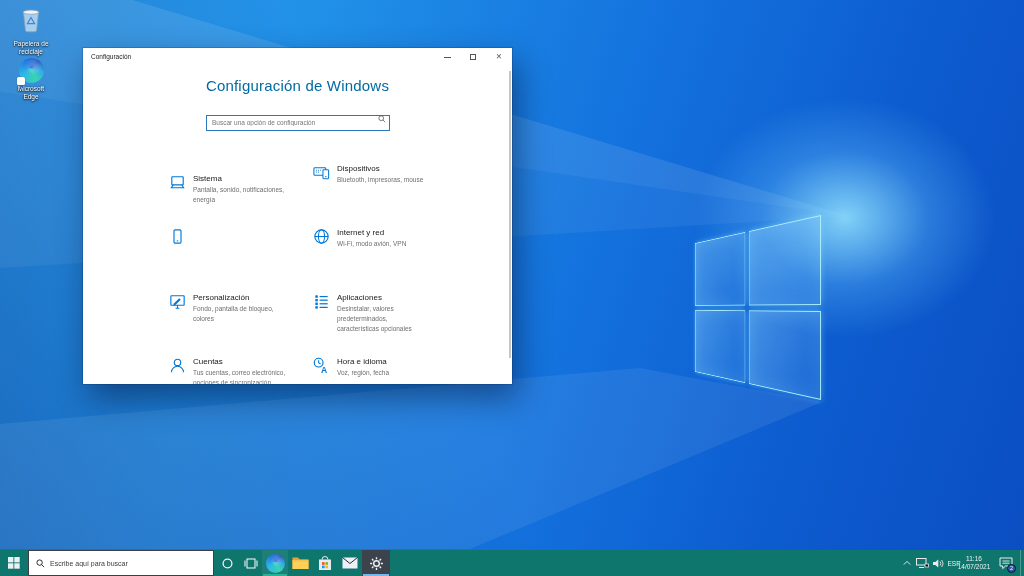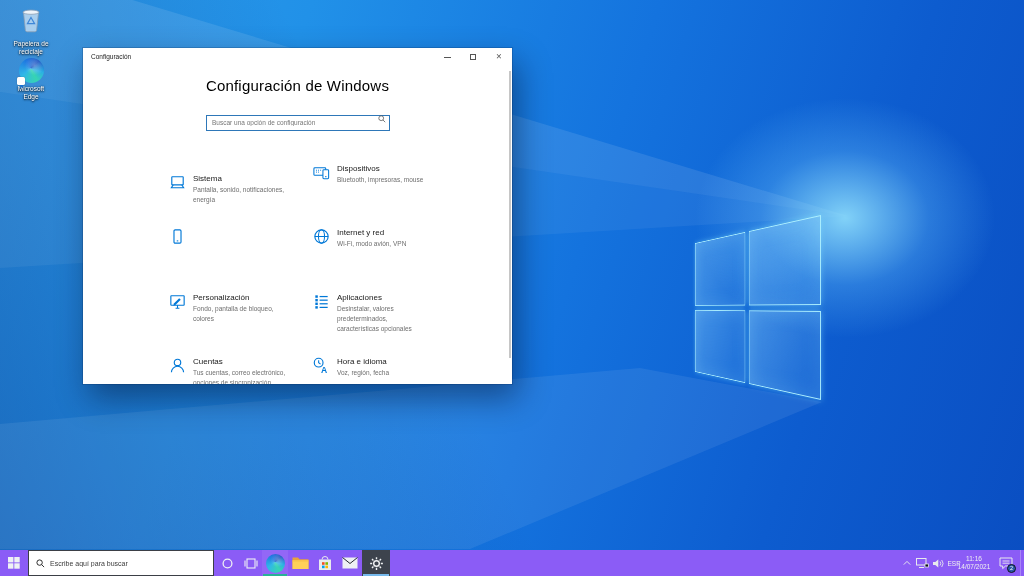--- a/index.html
+++ b/index.html
@@ -43,35 +43,35 @@
   .window { position:absolute; left:83px; top:48px; width:429px; height:336px; background:#fff;
     box-shadow:0 0 0 1px rgba(0,20,60,0.18), 6px 14px 30px rgba(0,10,40,0.45); overflow:hidden; }
   .caption { position:absolute; left:0; top:0; right:0; height:18px; background:#fff; }
   .caption-title { position:absolute; left:8px; top:5px; font-size:6.5px; color:#1a1a1a; }
   .cap-btn { position:absolute; top:0; width:26px; height:18px; display:flex; align-items:center; justify-content:center; }
   .btn-min { right:52px; } .btn-max { right:26px; } .btn-close { right:0; }
   .glyph-min { width:7px; height:1px; background:#555; }
   .glyph-max { width:6px; height:6px; border:1px solid #555; }
   .glyph-close { font-size:7.5px; color:#555; line-height:1; }
   .win-header { position:absolute; left:0; top:29px; width:100%; text-align:center;
-    font-size:15px; font-weight:300; color:#000000; letter-spacing:0.2px; }
+    font-size:15px; font-weight:300; color:#0369a1; letter-spacing:0.2px; }
   .win-search { position:absolute; left:123px; top:63px; width:184px; height:16px; }
   .win-search input { width:100%; height:100%; border:1px solid #2e77b8; background:#fff;
     font-size:6.5px; color:#333; padding:0 16px 0 5px; outline:none; font-family:inherit; }
   .win-search input::placeholder { color:#767676; }
   .win-search .glass { position:absolute; right:4px; top:4px; }
   .scroll-thumb { position:absolute; right:1px; top:23px; width:2px; height:287px; background:#c6c6c6; }
 
   .tile { position:absolute; display:flex; gap:6px; cursor:default; }
   .cat-icon { width:19px; height:19px; flex:0 0 19px; }
   .tile-title { font-size:8px; color:#191919; margin-top:1px; }
   .tile-desc { font-size:6.5px; line-height:10px; color:#6e6e6e; margin-top:2px; white-space:pre-line; width:118px; }
 
   
-  .taskbar { position:absolute; left:0; bottom:0; width:1024px; height:26px; background:#8b5cf6; }
+  .taskbar { position:absolute; left:0; bottom:0; width:1024px; height:26px; background:#0f766e; }
   .tb-cell { position:absolute; top:0; height:26px; display:flex; align-items:center; justify-content:center; }
   .tb-start { left:0; width:28px; }
   .tb-search { left:28px; width:186px; background:#fff; border:1px solid #3b3f46; justify-content:flex-start; padding-left:7px; gap:5px; }
   .tb-search input { border:none; outline:none; background:transparent; font-size:7px; color:#222; width:140px; font-family:inherit; }
   .tb-search input::placeholder { color:#3c3c3c; }
   .tb-cortana { left:214px; width:26px; }
   .tb-taskview { left:240px; width:22px; }
   .tb-edge { left:262px; width:26px; background:rgba(255,255,255,0.07); }
   .tb-edge .underline { position:absolute; left:1px; right:1px; bottom:0; height:2px; background:#27b396; }
   .tb-folder { left:288px; width:24px; }

